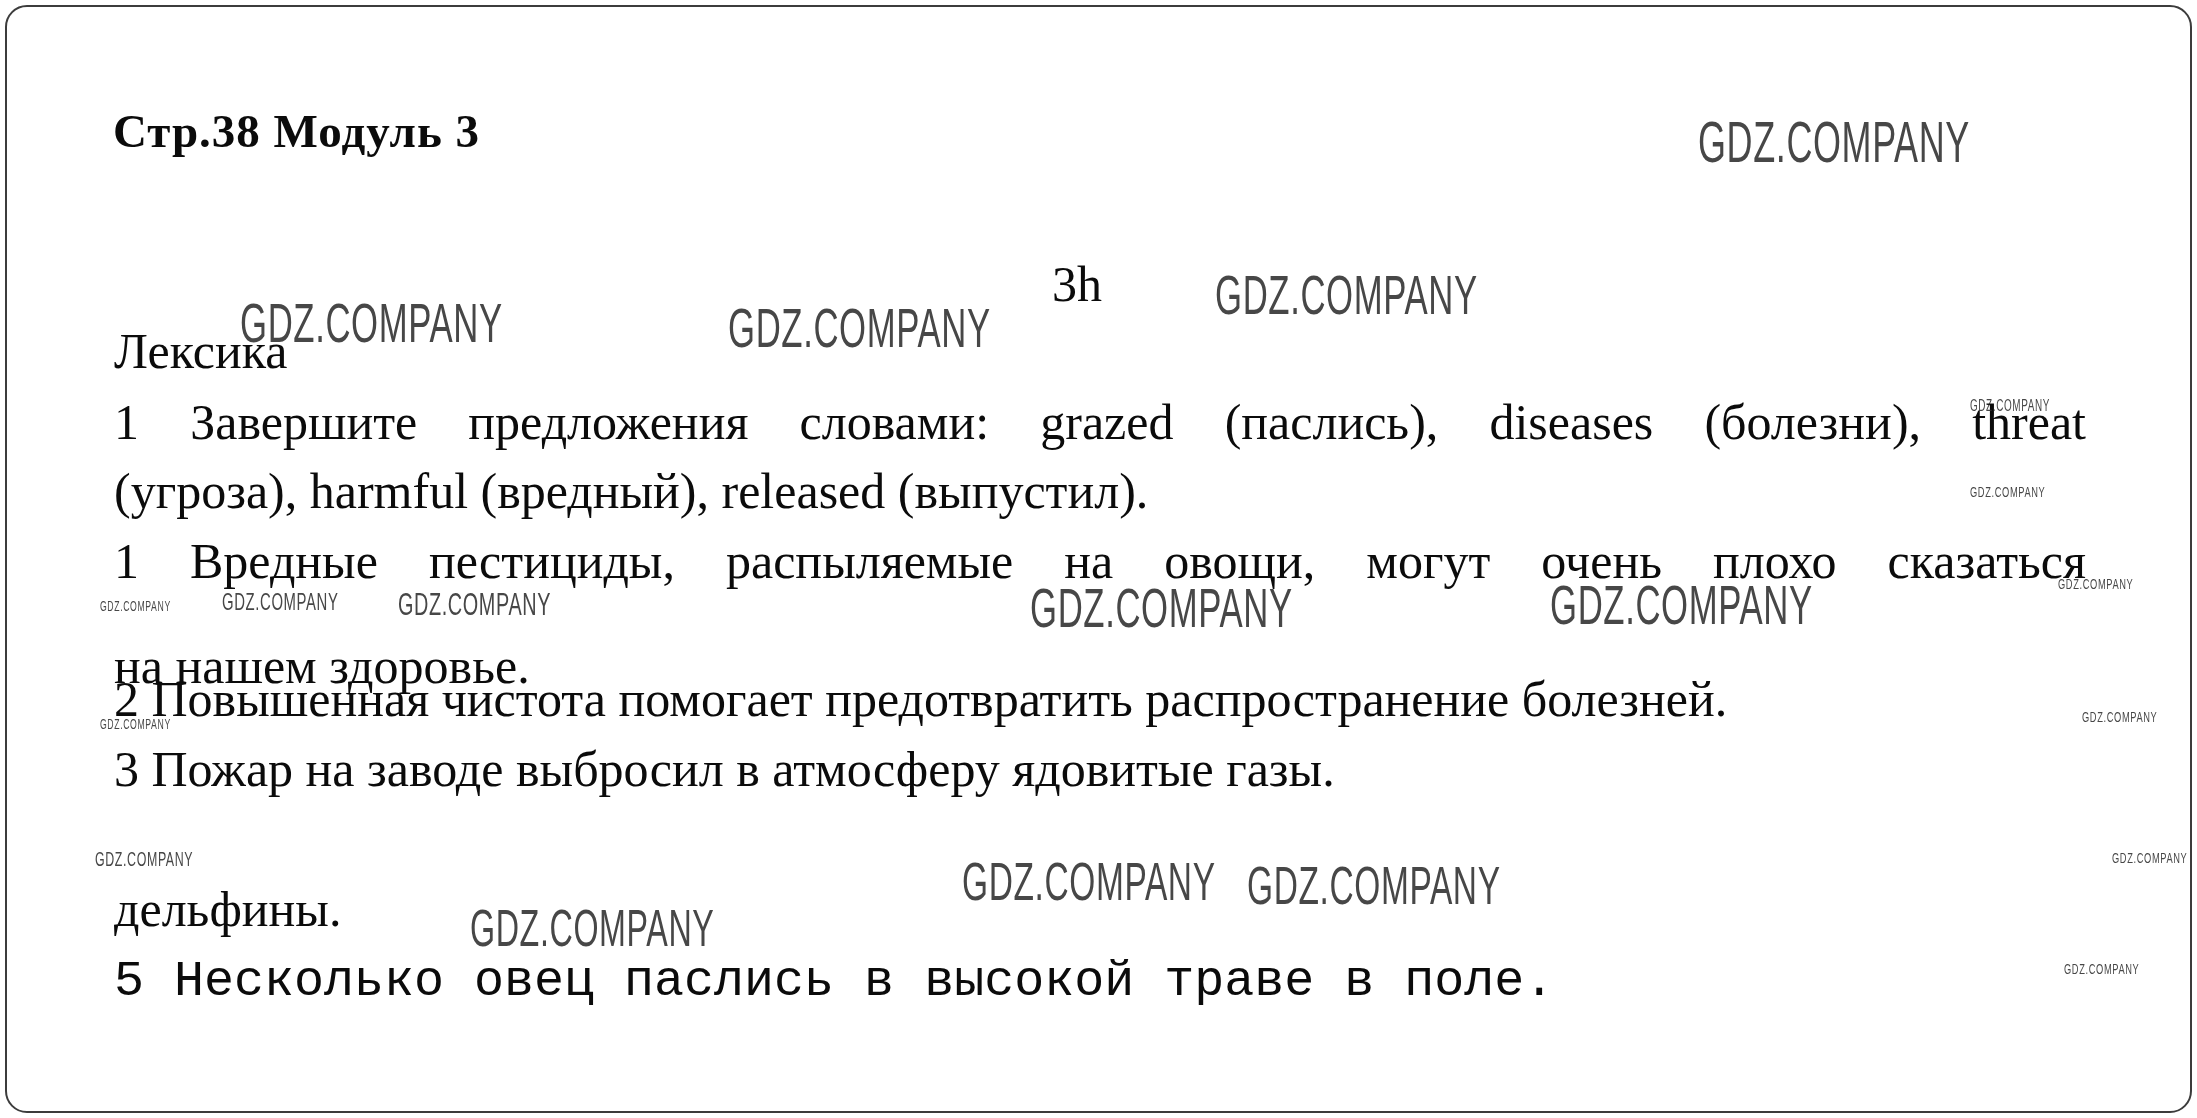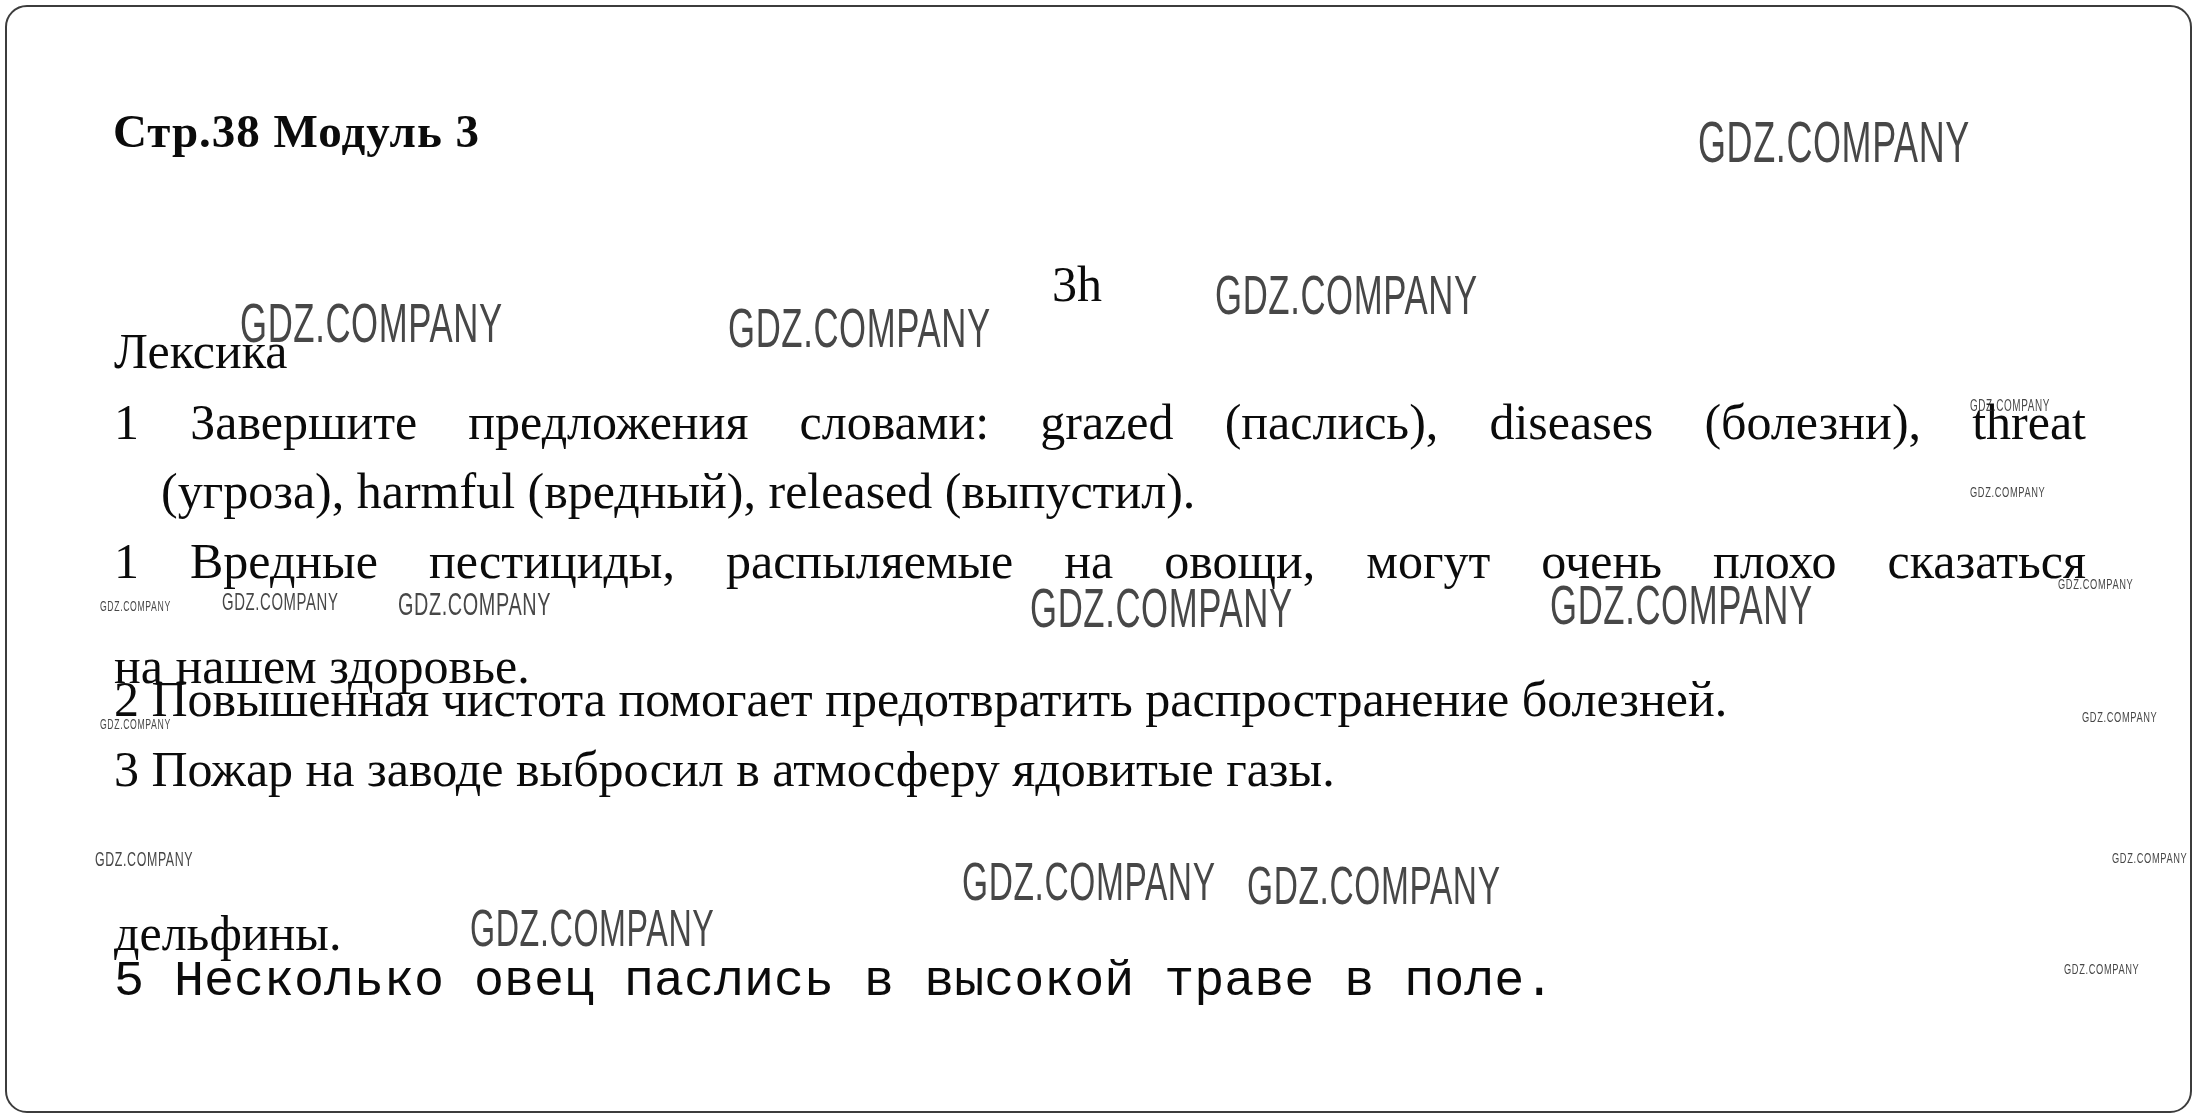--- a/index.html
+++ b/index.html
@@ -46,27 +46,27 @@
     font-size: 50px;
     line-height: 58px;
     white-space: nowrap;
   }
   .tline.justify {
     white-space: normal;
     text-align: justify;
     text-align-last: justify;
   }
   .l0 { top: 393px; }
-  .l1 { top: 462px; margin-left: 47px; }
+  .l1 { top: 462px; }
   .l2 { top: 532px; }
   .l3 { top: 601px; margin-top: 36px; }
   .l4 { top: 670px; }
   .l5 { top: 740px; }
   .l6 { top: 808px; }
-  .l7 { top: 904px; font-family: Liberation Serif, serif; }
+  .l7 { top: 880px; font-family: Liberation Serif, serif; }
   .l8 { top: 953px; font-family: Liberation Mono, monospace; }
   .wm {
     position: absolute;
     font-family: "Liberation Sans", "DejaVu Sans", sans-serif;
     font-weight: 400;
     color: #2e2e2e;
     opacity: 0.88;
     transform: scaleX(0.62);
     transform-origin: 0 0;
     white-space: nowrap;

